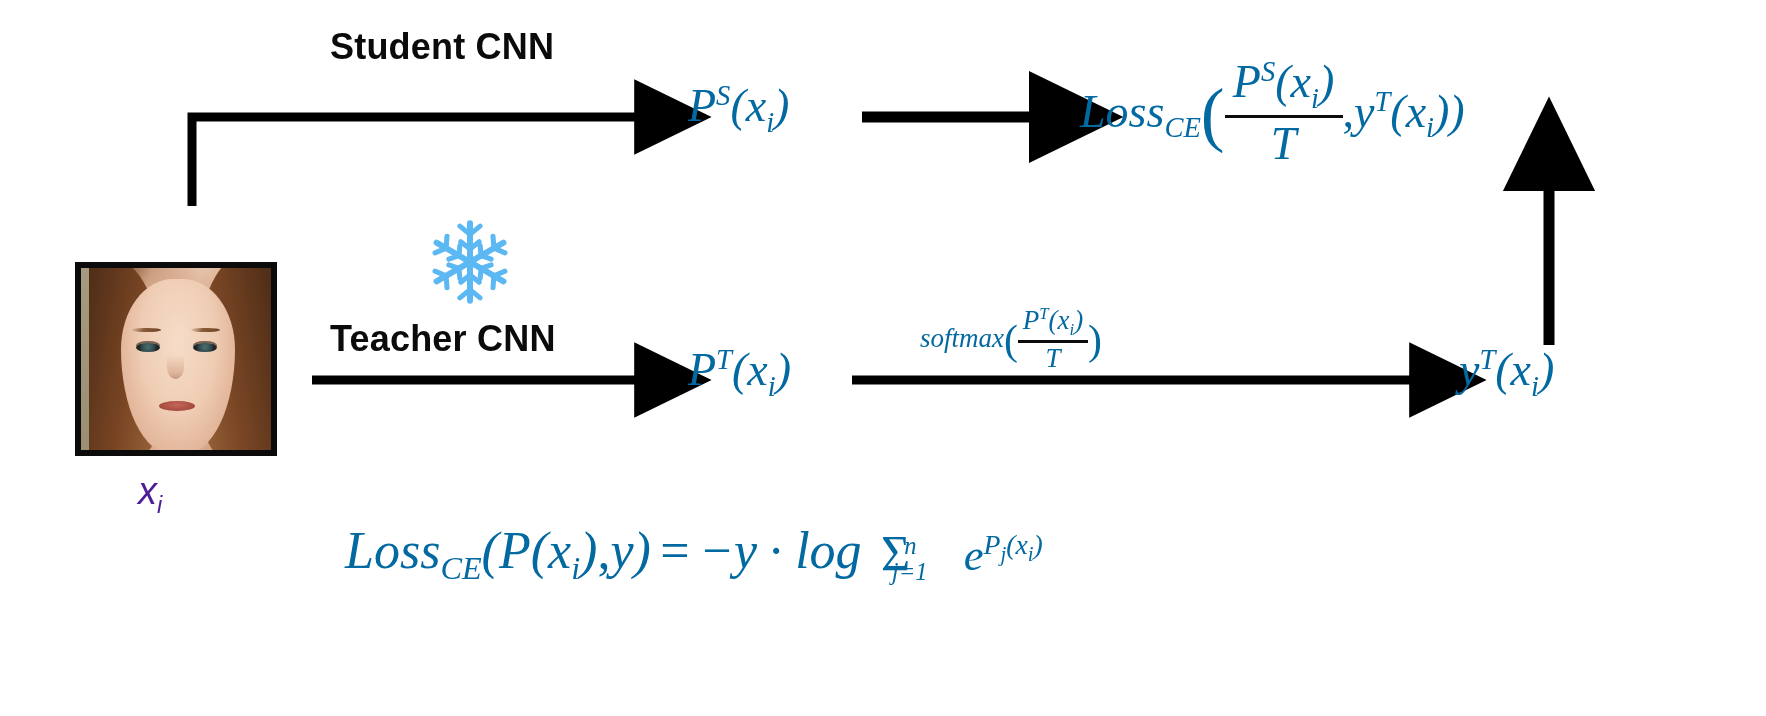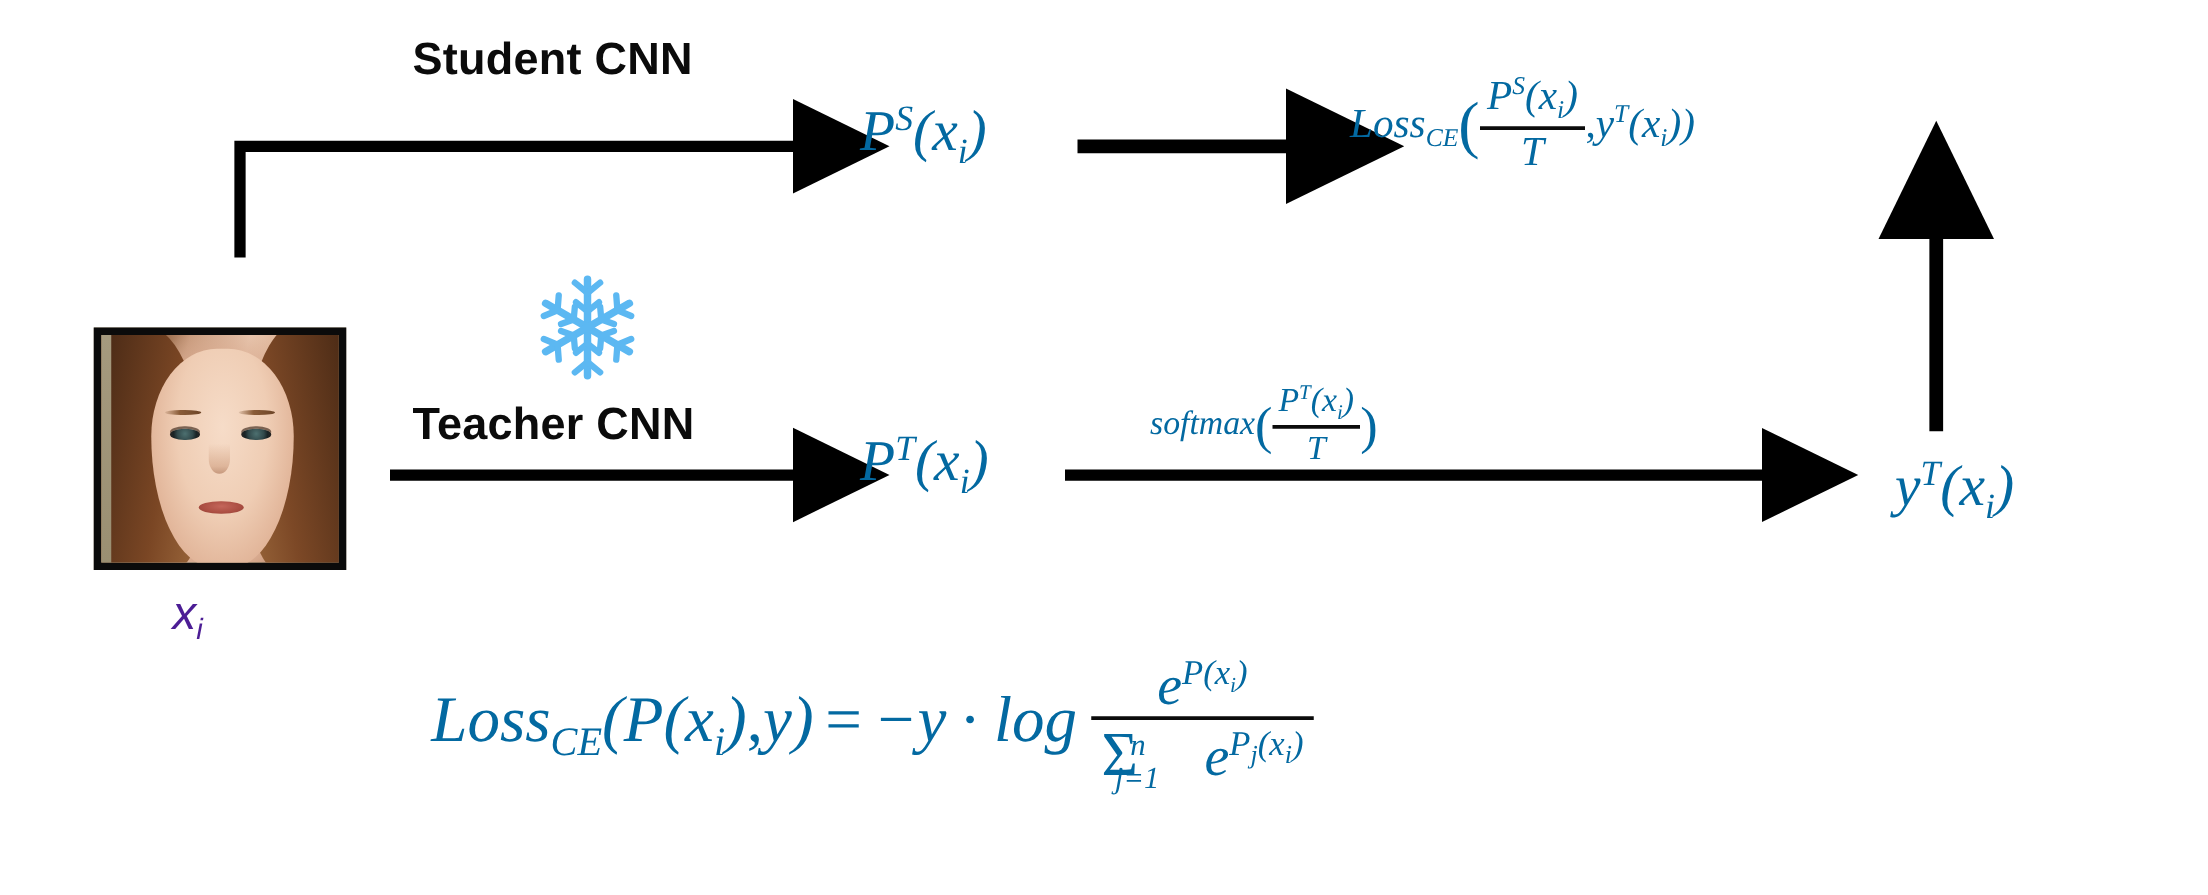--- a/index.html
+++ b/index.html
@@ -181,21 +181,21 @@
 
     <path d="M1549,345 L1549,178" stroke="#000000" stroke-width="11" fill="none" marker-end="url(#ah)"></path>
   </svg>
 
   <div class="abs branch-label" style="left:330px; top:26px;">Student CNN</div>
 
   <div class="abs math" style="left:688px; top:82px; font-size:46px;">
     <span>P</span><span class="sup">S</span><span class="paren">(</span><span>x</span><span class="sub">i</span><span class="paren">)</span>
   </div>
 
-  <div class="abs math" style="left:1080px; top:62px; font-size:33px;">
+  <div class="abs math" style="left:1080px; top:62px; font-size:46px;">
     <span>Loss</span><span class="sub">CE</span><span class="bigparen">(</span><span class="frac">
         <span class="num"><span>P</span><span class="sup">S</span><span>(</span><span>x</span><span class="sub">i</span><span>)</span></span>
         <span class="den">T</span>
       </span><span class="up">,</span><span>y</span><span class="sup">T</span><span class="paren">(</span><span>x</span><span class="sub">i</span><span class="paren">)</span><span class="paren">)</span>
   </div>
 
   <div class="abs snowflake-wrap" style="left:424px; top:216px;">
     <svg width="92" height="92" viewBox="0 0 100 100">
       <g stroke="#5cb8f2" stroke-width="6.5" stroke-linecap="round" fill="none">
 
@@ -245,21 +245,21 @@
     <span>P</span><span class="sup">T</span><span class="paren">(</span><span>x</span><span class="sub">i</span><span class="paren">)</span>
   </div>
 
   <div class="abs math" style="left:920px; top:308px; font-size:27px;">
     <span>softmax</span><span class="bigparen">(</span><span class="frac">
         <span class="num"><span>P</span><span class="sup">T</span><span>(x</span><span class="sub">i</span><span>)</span></span>
         <span class="den">T</span>
       </span><span class="bigparen">)</span>
   </div>
 
-  <div class="abs math" style="left:1516px; top:346px; font-size:46px;margin-top:20px;">
+  <div class="abs math" style="left:1459px; top:346px; font-size:46px;">
     <span>y</span><span class="sup">T</span><span class="paren">(</span><span>x</span><span class="sub">i</span><span class="paren">)</span>
   </div>
 
   <div class="abs photo-frame" style="left:75px; top:262px; width:202px; height:194px;">
     <div class="photo-inner">
       <div class="photo-bg-left"></div>
       <div class="photo-bg-right"></div>
       <div class="photo-hair-l"></div>
       <div class="photo-hair-r"></div>
       <div class="photo-face"></div>
@@ -271,18 +271,17 @@
       <div class="lips" style="left:41%; top:73%;"></div>
     </div>
   </div>
 
   <div class="abs caption-xi" style="left:138px; top:470px;">
     <span>x</span><span class="sub">i</span>
   </div>
 
   <div class="abs math" style="left:345px; top:525px; font-size:52px;">
     <span>Loss</span><span class="sub">CE</span><span class="paren">(</span><span>P</span><span class="paren">(</span><span>x</span><span class="sub">i</span><span class="paren">)</span><span class="up">,</span><span>y</span><span class="paren">)</span><span class="up" style="padding:0 .18em;">=</span><span>−y</span><span class="up" style="padding:0 .2em;">·</span><span style="padding-right:.22em;">log</span><span class="frac" style="font-size:.86em; top:-0.02em;">
-        <span class="num"><span>e</span><span class="sup"><span>P</span><span>(</span><span>x</span><span class="sub">i</span><span>)</span></span></span>
         <span class="den"><span style="position:relative; display:inline-block;"><span class="up" style="font-size:1.12em;">Σ</span><span class="sup" style="font-size:.55em; position:relative; left:-0.25em;">n</span><span class="sub" style="font-size:.55em; position:relative; left:-1.25em;">j=1</span></span><span style="padding-left:.12em;">e</span><span class="sup"><span>P</span><span class="sub" style="font-size:.75em;">j</span><span>(</span><span>x</span><span class="sub" style="font-size:.75em;">i</span><span>)</span></span></span>
       </span>
   </div>
 
 </div>
 
 </body></html>

